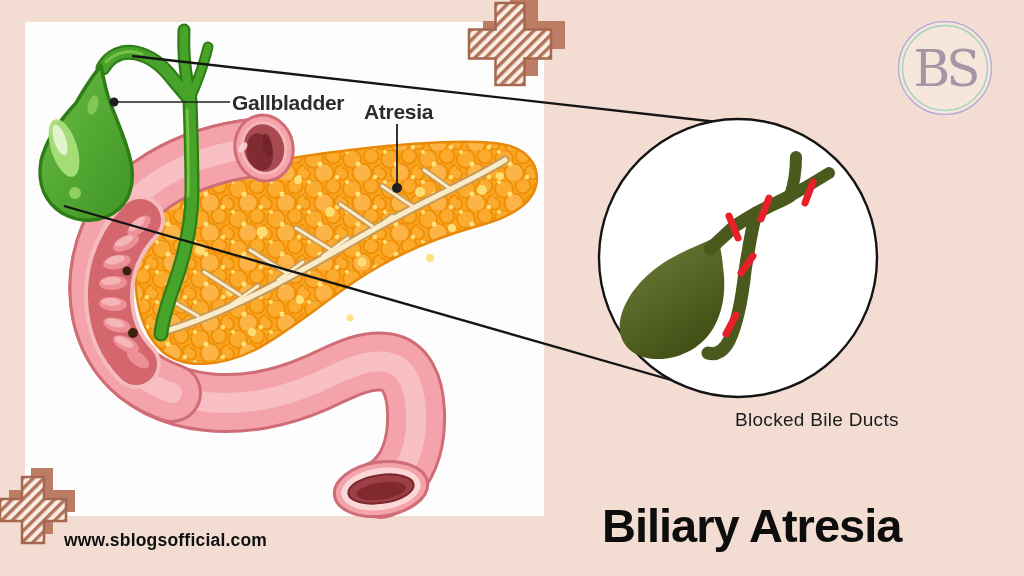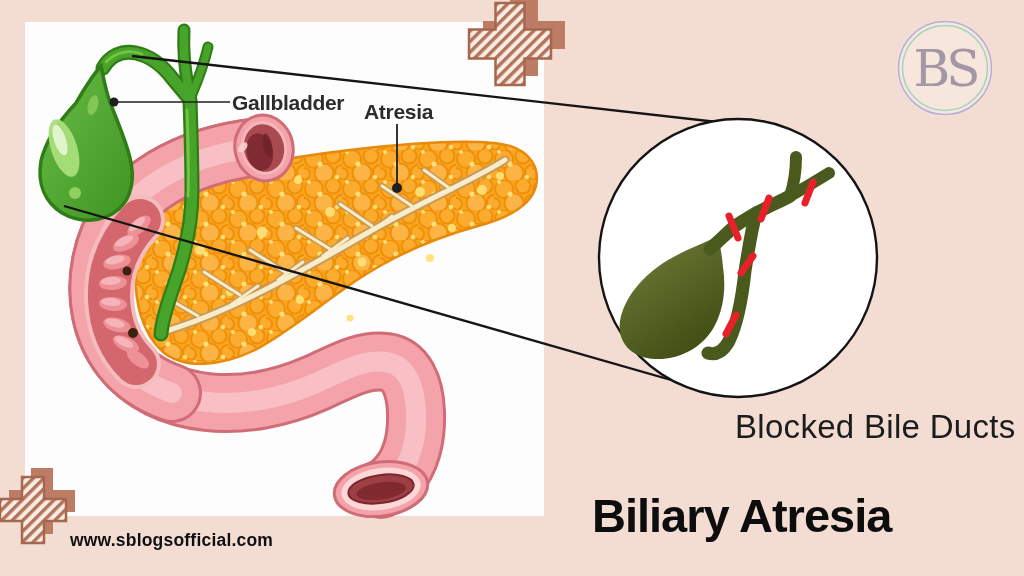--- a/index.html
+++ b/index.html
@@ -13,29 +13,29 @@
     background:#fdfdfd;
   }
   svg.scene{position:absolute;left:0;top:0;width:1024px;height:576px;}
   .txt{position:absolute;white-space:nowrap;}
   .label{
     font-size:21px;font-weight:600;letter-spacing:-0.3px;color:#2c2c2c;line-height:1;
   }
   .label.gb{left:232px;top:92px;}
   .label.pan{left:364px;top:101px;}
   .caption{
-    left:735px;top:410px;font-size:33px;font-weight:400;letter-spacing:0.3px;
+    left:735px;top:410px;font-size:19px;font-weight:400;letter-spacing:0.3px;
     color:#1c1c1c;line-height:1;
   }
   .title{
-    left:586px;top:484px;margin:6px;font-size:47px;font-weight:800;letter-spacing:-1px;
+    left:586px;top:484px;margin:16px;font-size:47px;font-weight:800;letter-spacing:-1px;
     color:#0d0d0d;line-height:1.1;
   }
   .website{
-    left:70px;top:532px;font-size:17.5px;font-weight:700;letter-spacing:0.2px;
+    left:64px;top:532px;font-size:17.5px;font-weight:700;letter-spacing:0.2px;
     color:#101010;line-height:1;
   }
 </style>
 </head>
 <body>
 
 <div class="panel"></div>
 
 <svg class="scene" viewBox="0 0 1024 576" aria-hidden="true">
   <defs>

